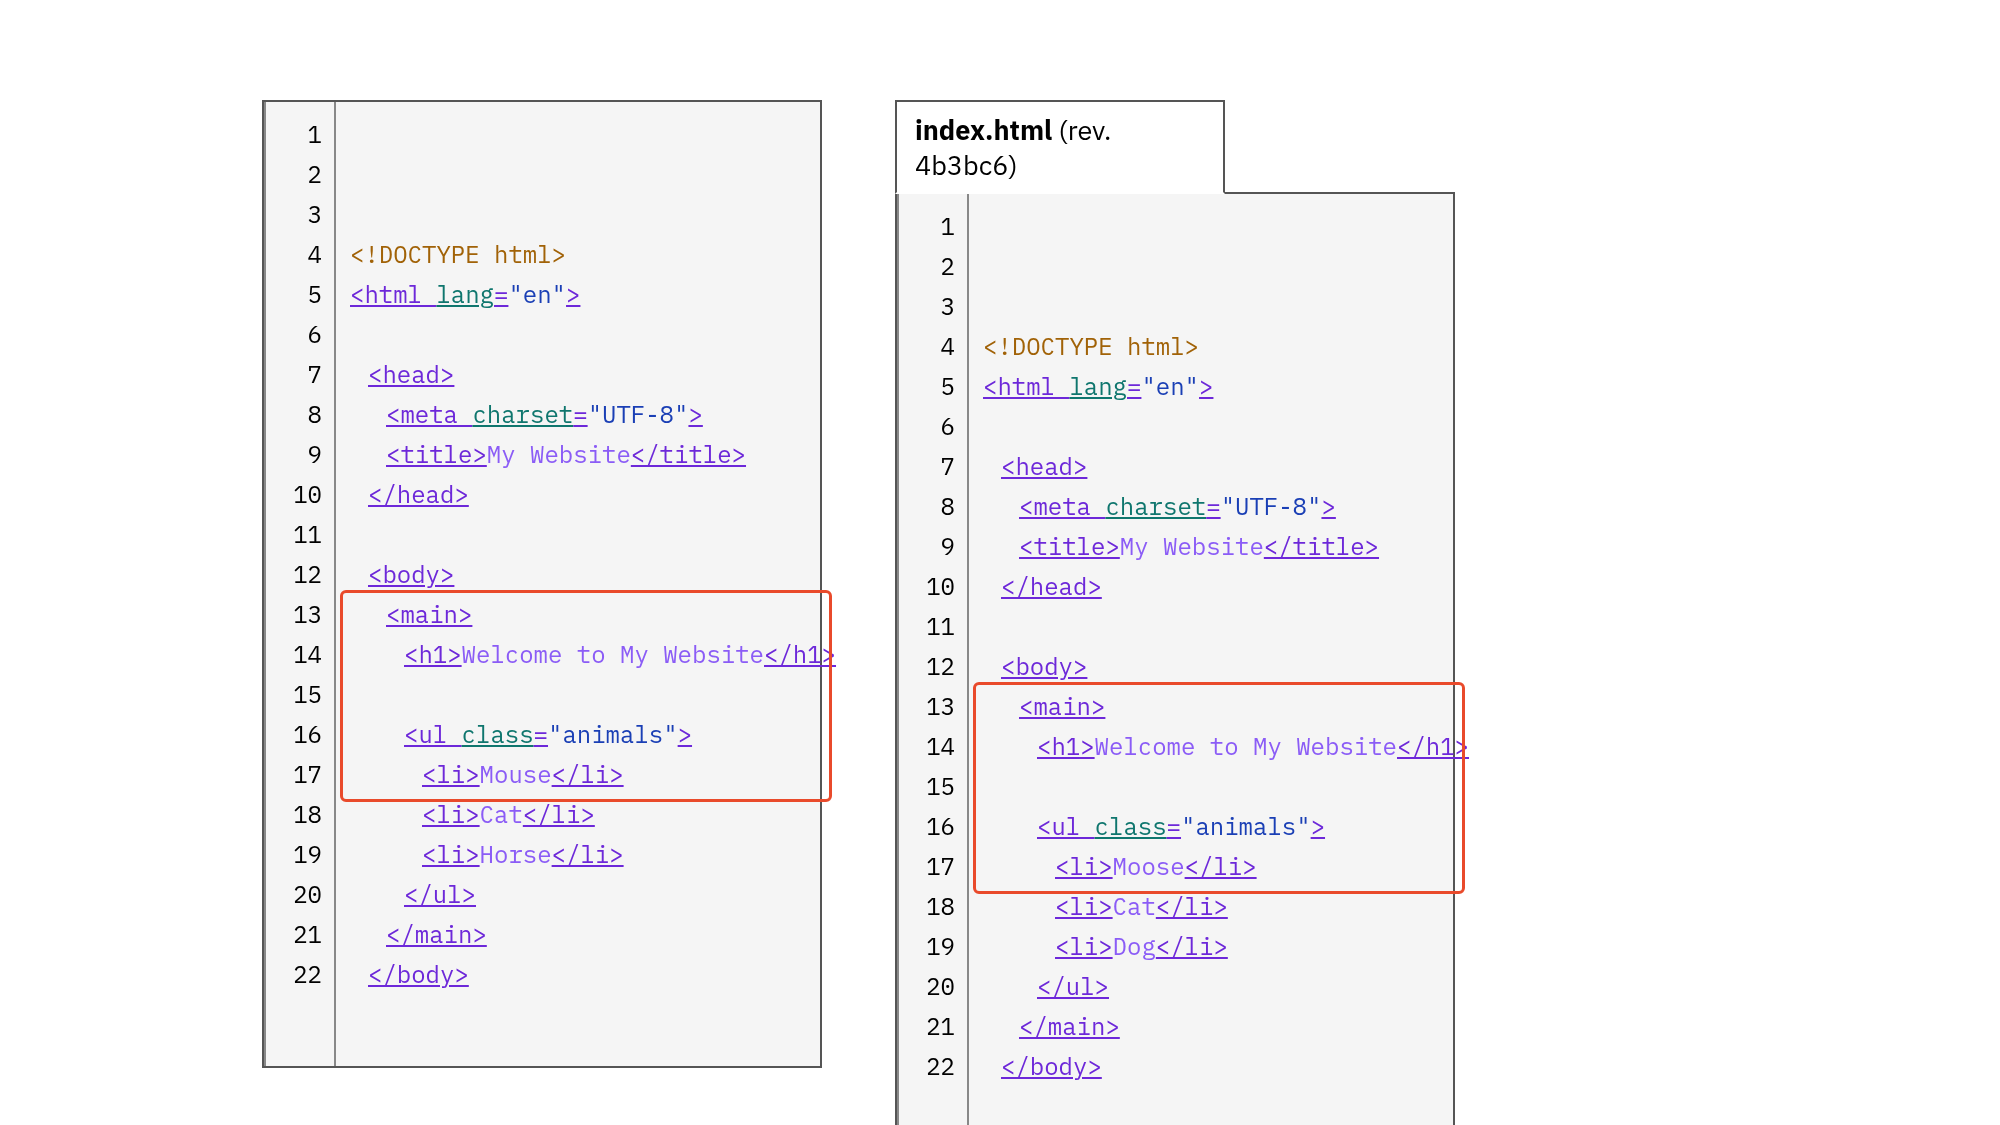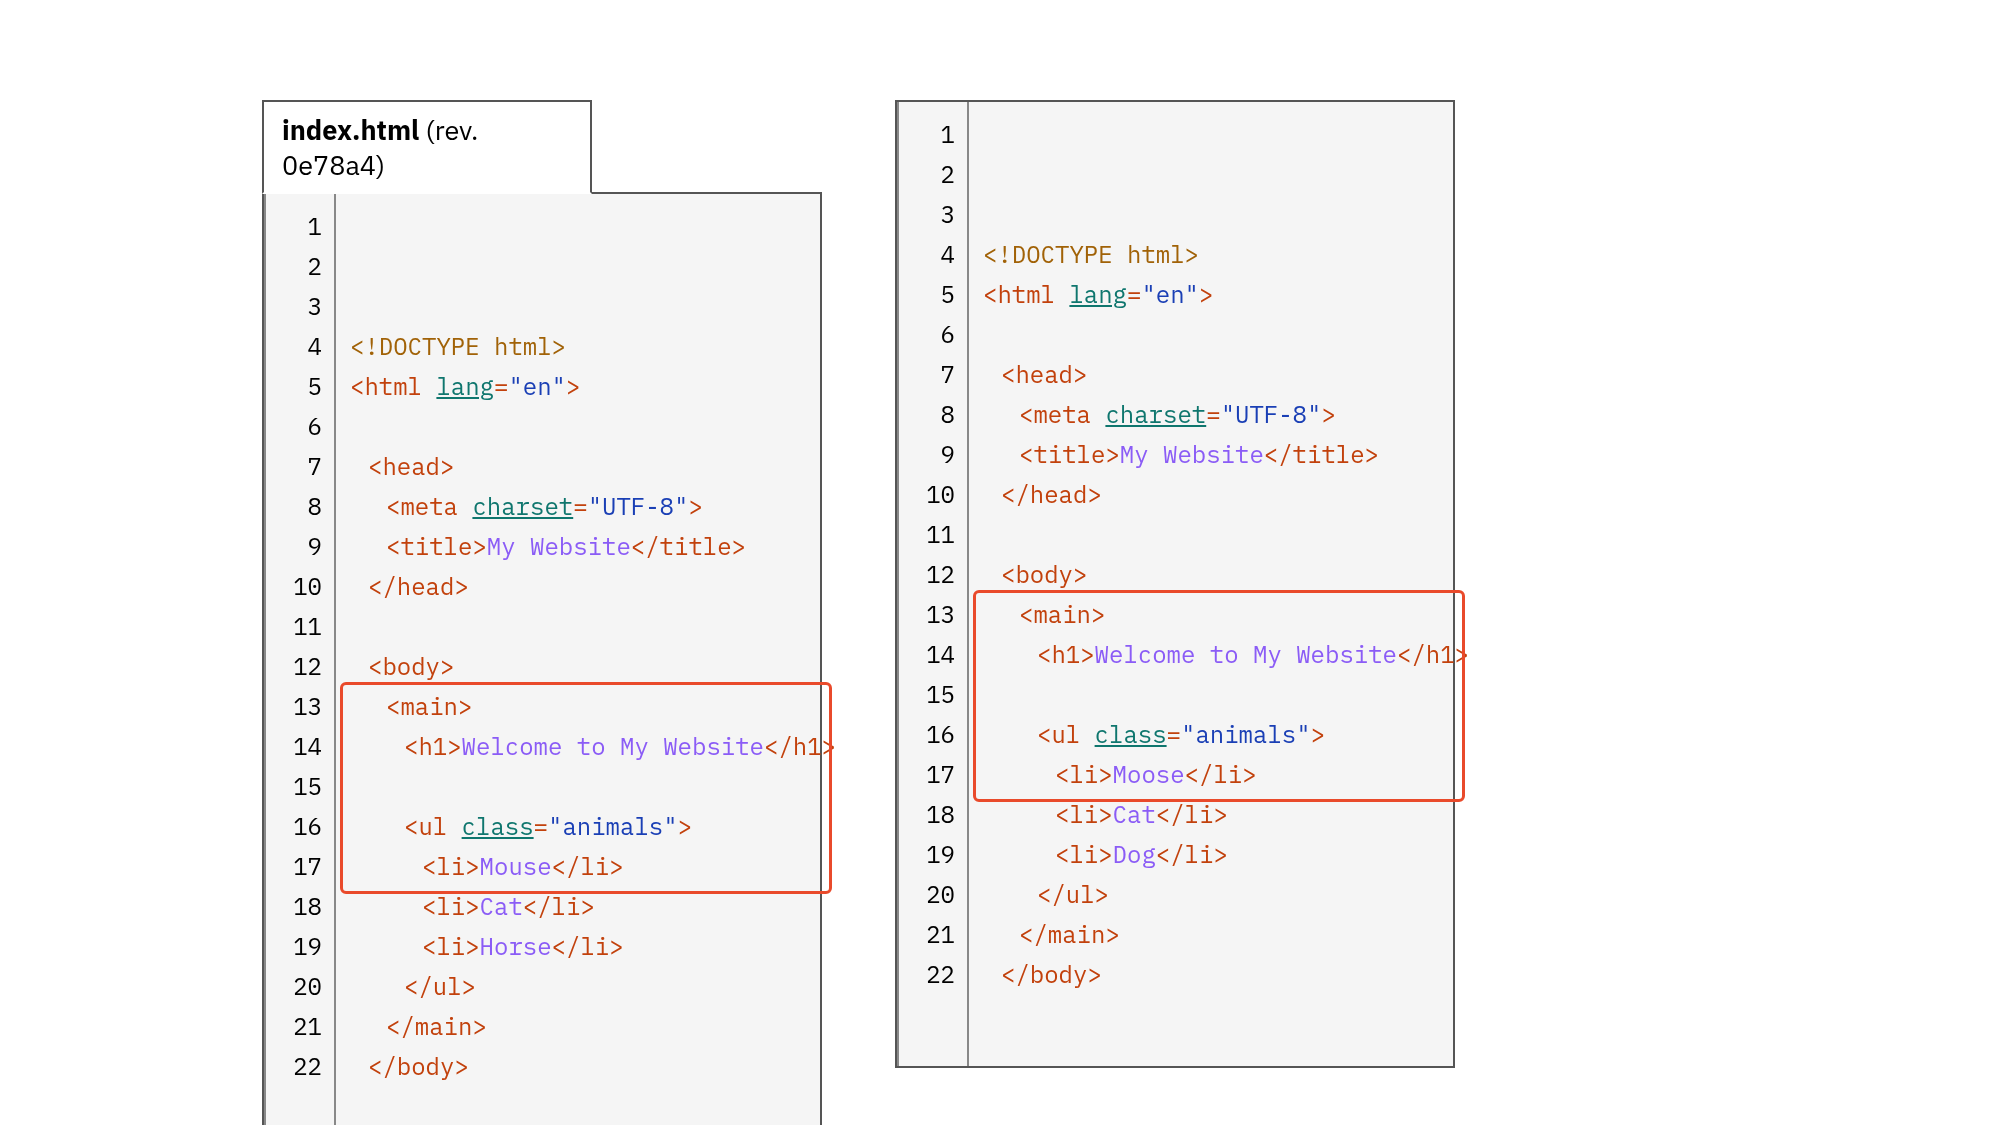--- a/index.html
+++ b/index.html
@@ -65,21 +65,21 @@
   }
   .code{
     padding:12px 10px 12px 14px;
     white-space:pre;
     position:relative;
     flex:1;
     color:#000;
   }
   .ln{height:40px;}
   .c-muted{color:#a16207;}
-  .c-tag{color:#c2410c;}
+  .c-tag{color:#6d28d9;text-decoration:underline;}
   .c-attr{color:#0f766e;text-decoration:underline;}
   .c-str{color:#1a3fb5;}
   .c-text{color:#8b5cf6;}
   .diffbox{
     position:absolute;
     border:3px solid #e94a2b;
     border-radius:6px;
     pointer-events:none;
   }
   .qmark{
@@ -96,24 +96,20 @@
     line-height:1;
     transform:translate(-50%,-50%);
   }
 </style>
 </head>
 <body>
 
 <div class="stage">
 
   <div class="panel left">
-    <div class="tab">
-      <span class="fname">index.html</span>
-      <span class="rev">(rev. 0e78a4)</span>
-    </div>
     <div class="editor">
       <div class="code-wrap">
         <div class="gutter-margin"></div>
         <div class="gutter" id="gutter-left">
             <div class="ln">1</div>
             <div class="ln">2</div>
             <div class="ln">3</div>
             <div class="ln">4</div>
             <div class="ln">5</div>
             <div class="ln">6</div>
@@ -137,20 +133,24 @@
           </div>
         <div class="code" id="code-left">
           
         <div class="ln" style="padding-left: 0px;"><span class="c-muted">&lt;!DOCTYPE html&gt;</span></div><div class="ln" style="padding-left: 0px;"><span class="c-tag">&lt;html </span><span class="c-attr">lang</span><span class="c-tag">=</span><span class="c-str">"en"</span><span class="c-tag">&gt;</span></div><div class="ln" style="padding-left: 0px;"></div><div class="ln" style="padding-left: 18px;"><span class="c-tag">&lt;head&gt;</span></div><div class="ln" style="padding-left: 36px;"><span class="c-tag">&lt;meta </span><span class="c-attr">charset</span><span class="c-tag">=</span><span class="c-str">"UTF-8"</span><span class="c-tag">&gt;</span></div><div class="ln" style="padding-left: 36px;"><span class="c-tag">&lt;title&gt;</span><span class="c-text">My Website</span><span class="c-tag">&lt;/title&gt;</span></div><div class="ln" style="padding-left: 18px;"><span class="c-tag">&lt;/head&gt;</span></div><div class="ln" style="padding-left: 0px;"></div><div class="ln" style="padding-left: 18px;"><span class="c-tag">&lt;body&gt;</span></div><div class="ln" style="padding-left: 36px;"><span class="c-tag">&lt;main&gt;</span></div><div class="ln" style="padding-left: 54px;"><span class="c-tag">&lt;h1&gt;</span><span class="c-text">Welcome to My Website</span><span class="c-tag">&lt;/h1&gt;</span></div><div class="ln" style="padding-left: 0px;"></div><div class="ln" style="padding-left: 54px;"><span class="c-tag">&lt;ul </span><span class="c-attr">class</span><span class="c-tag">=</span><span class="c-str">"animals"</span><span class="c-tag">&gt;</span></div><div class="ln" style="padding-left: 72px;"><span class="c-tag">&lt;li&gt;</span><span class="c-text">Mouse</span><span class="c-tag">&lt;/li&gt;</span></div><div class="ln" style="padding-left: 72px;"><span class="c-tag">&lt;li&gt;</span><span class="c-text">Cat</span><span class="c-tag">&lt;/li&gt;</span></div><div class="ln" style="padding-left: 72px;"><span class="c-tag">&lt;li&gt;</span><span class="c-text">Horse</span><span class="c-tag">&lt;/li&gt;</span></div><div class="ln" style="padding-left: 54px;"><span class="c-tag">&lt;/ul&gt;</span></div><div class="ln" style="padding-left: 36px;"><span class="c-tag">&lt;/main&gt;</span></div><div class="ln" style="padding-left: 18px;"><span class="c-tag">&lt;/body&gt;</span></div><div class="ln" style="padding-left: 0px;"></div><div class="diffbox" id="diffbox-left" style="left: 4px; right: 14px; top: 488px; height: 206px;"></div></div>
       </div>
 
     </div>
   </div>
 
   <div class="panel right">
+    <div class="tab">
+      <span class="fname">index.html</span>
+      <span class="rev">(rev. 4b3bc6)</span>
+    </div>
     <div class="editor">
       <div class="code-wrap">
         <div class="gutter-margin"></div>
         <div class="gutter" id="gutter-right">
             <div class="ln">1</div>
             <div class="ln">2</div>
             <div class="ln">3</div>
             <div class="ln">4</div>
             <div class="ln">5</div>
             <div class="ln">6</div>

